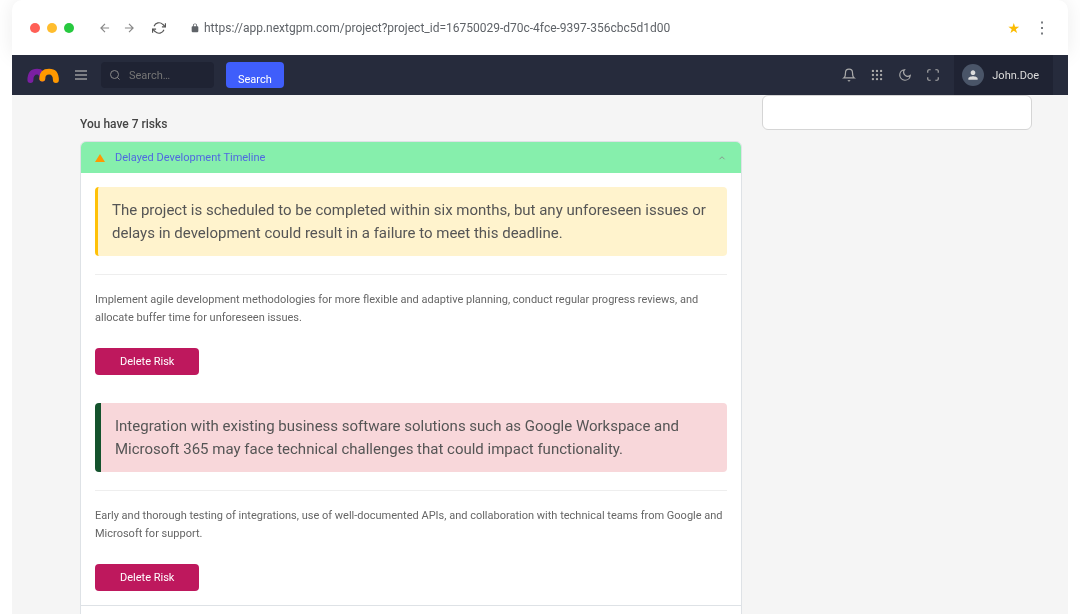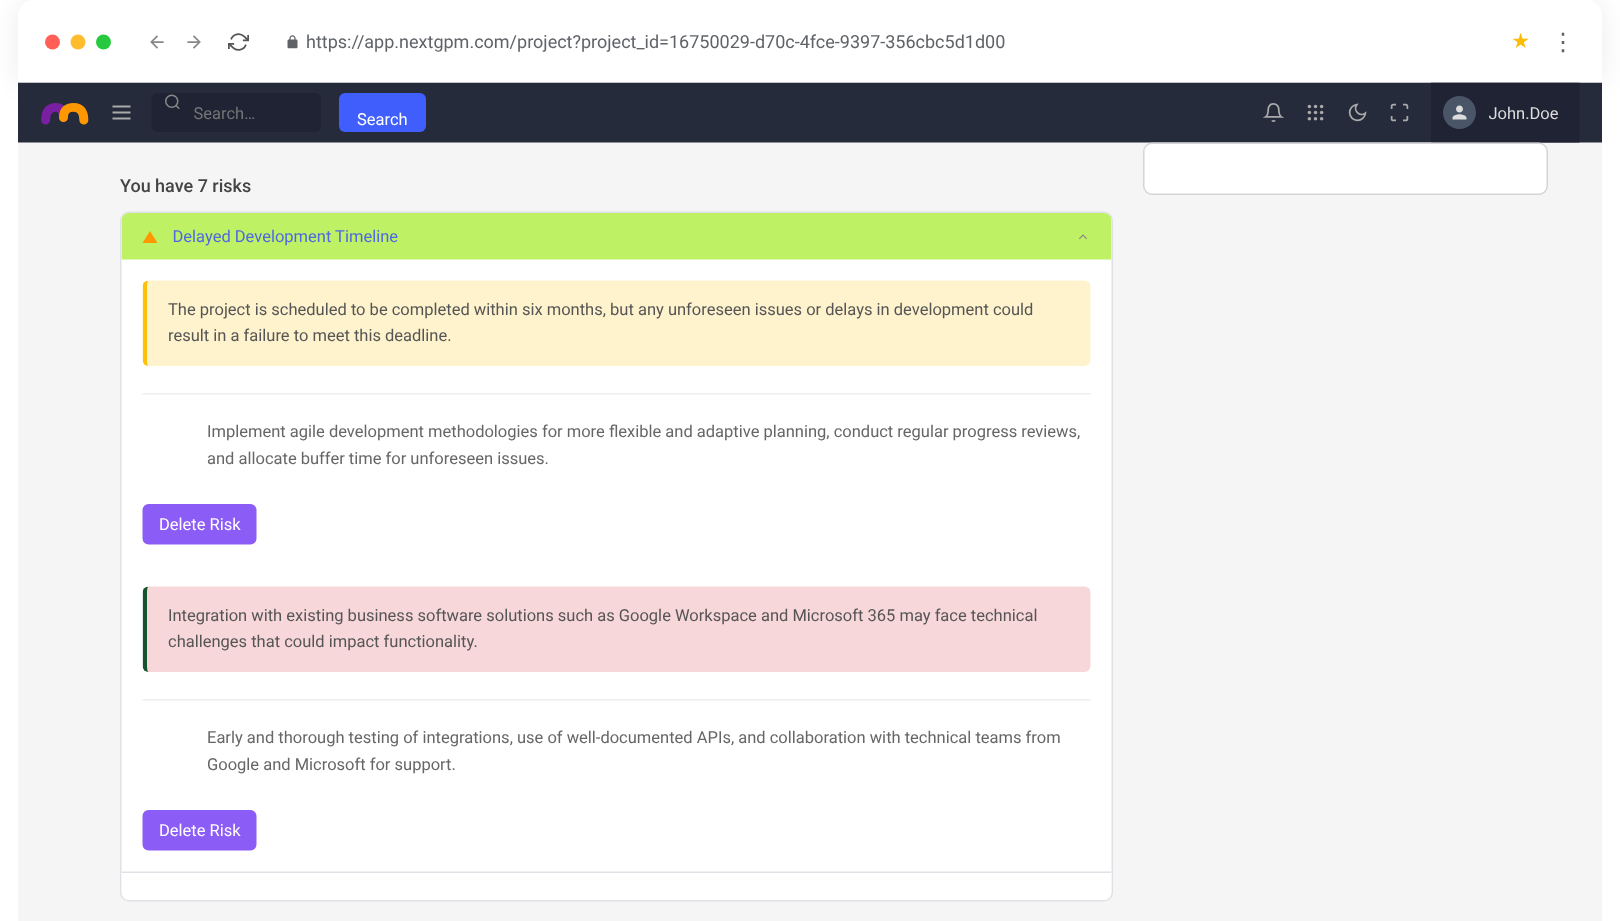--- a/index.html
+++ b/index.html
@@ -19,55 +19,55 @@
 .star { color: #fbbc04; font-size: 14px; }
 .kebab { color: #5f6368; font-size: 16px; }
 
 
 .app { position: absolute; top: 55px; left: 12px; right: 12px; bottom: 0; background: #f5f5f5; overflow: hidden; }
 
 
 .topbar { height: 40px; background: #262b3c; display: flex; align-items: center; padding: 0 15px; gap: 12px; }
 .logo { display: flex; align-items: center; gap: 0; }
 .menu-icon { color: #aaa; font-size: 16px; cursor: pointer; }
-.search-wrap { display: flex; background: #1f2333; border-radius: 4px; height: 26px; }
+.search-wrap { display: flex; align-items: center; background: #1f2333; border-radius: 4px; height: 26px; }
 .search-wrap .sicon { color: #888; font-size: 12px; margin: 0 8px; }
 .search-wrap input { background: transparent; border: none; outline: none; color: #aaa; font-size: 11px; width: 85px; }
 .search-btn { background: #3f5efb; color: #fff; border: none; border-radius: 4px; height: 26px; padding: 11px 12px; font-size: 11px; cursor: pointer; }
 .topbar-right { margin-left: auto; display: flex; align-items: center; gap: 14px; color: #aaa; }
 .topbar-right .icon { cursor: pointer; font-size: 13px; }
 .user { background: #1f2333; display: flex; align-items: center; gap: 8px; padding: 0 14px 0 8px; height: 40px; }
 .avatar { width: 22px; height: 22px; border-radius: 50%; background: #4a5568; display: flex; align-items: center; justify-content: center; color: #ddd; font-size: 12px; }
 .username { color: #ddd; font-size: 11px; }
 
 
 .content { display: flex; padding: 0; height: calc(100% - 40px); }
 .left-col { flex: 1; padding: 0 0 0 68px; max-width: 730px; }
 .right-col { width: 310px; padding: 0 20px; }
 .right-card { background: #fff; border: 1px solid #d5d5d5; border-radius: 6px; height: 35px; margin-top: 0; }
 
 .heading { font-size: 12px; color: #444; margin: 22px 0 10px; font-weight: 500; }
 
 .accordion { background: #fff; border: 1px solid #dee2e6; border-radius: 6px; overflow: hidden; }
-.acc-header { display: flex; align-items: center; padding: 9px 14px; background: #bef264; cursor: pointer; border-top: 1px solid #dee2e6; font-size: 11px; }
+.acc-header { display: flex; align-items: center; padding: 9px 14px; background: #86efac; cursor: pointer; border-top: 1px solid #dee2e6; font-size: 11px; }
 .acc-header:first-child { border-top: none; }
 .acc-header.collapsed { background: #fff; }
 .tri { width: 0; height: 0; border-left: 5px solid transparent; border-right: 5px solid transparent; margin-right: 10px; display: inline-block; }
 .tri.warn { border-bottom: 8px solid #ff9800; }
 .tri.err { border-bottom: 8px solid #f44336; }
 .acc-title { color: #5068e0; font-size: 11px; }
 .acc-chev { margin-left: auto; color: #888; font-size: 10px; }
 
 .acc-body { padding: 14px; }
-.alert-box { padding: 12px 14px; border-radius: 4px; font-size: 11px; color: #555; line-height: 1.5; margin-bottom: 18px; }
+.alert-box { padding: 12px 14px; border-radius: 4px; font-size: 15px; color: #555; line-height: 1.5; margin-bottom: 18px; }
 .alert-box.yellow { background: #fff3cd; border-left: 3px solid #ffc107; }
-.alert-box.red { background: #f8d7da; border-left: 3px solid #14532d; }
+.alert-box.red { background: #f8d7da; border-left: 6px solid #14532d; }
 .divider { border-top: 1px solid #eee; margin: 0 0 16px; }
-.mitigation { font-size: 11px; color: #666; line-height: 1.6; margin-bottom: 22px; margin-left: 43px; }
-.delete-btn { background: #8b5cf6; color: #fff; border: none; border-radius: 4px; padding: 7px 11px; font-size: 11px; cursor: pointer; }
+.mitigation { font-size: 11px; color: #666; line-height: 1.6; margin-bottom: 22px; }
+.delete-btn { background: #be185d; color: #fff; border: none; border-radius: 4px; padding: 7px 25px; font-size: 11px; cursor: pointer; }
 
 svg { display: block; }
 </style>
 </head>
 <body>
 
 <div class="browser-chrome">
   <div class="chrome-row">
     <div class="dots">
       <span class="dot r"></span>

